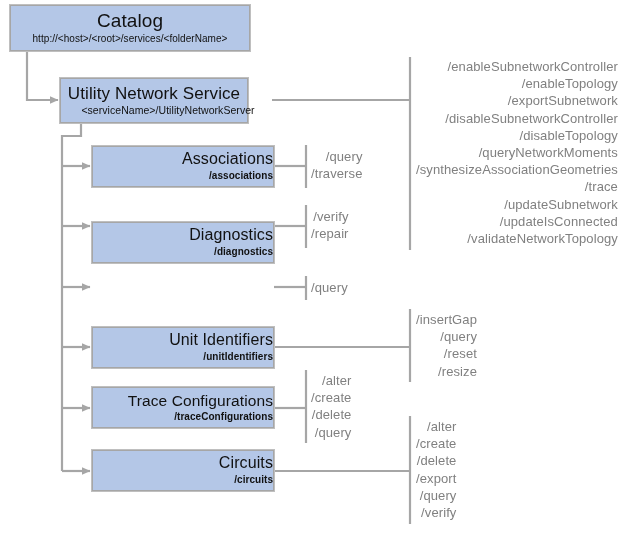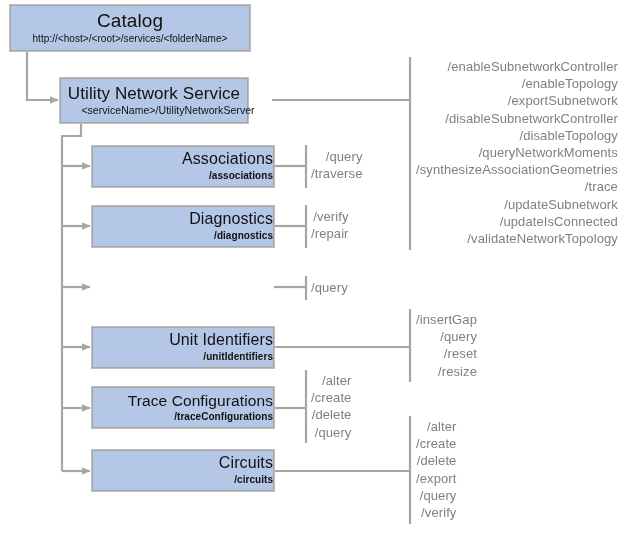--- a/index.html
+++ b/index.html
@@ -58,21 +58,21 @@
 
   .node-uns           { left: 60px;  top: 78px;  width: 188px; height: 45px; }
   .node-uns .title    { font-size: 17px; }
   .node-uns .sub      { font-size: 10.5px; margin-left: 28px; }
 
   .node-child         { left: 92px;  width: 182px; height: 41px; align-items: flex-end; }
   .node-child .title  { font-size: 16px; }
   .node-child .sub    { font-size: 10px; font-weight: bold; }
 
   .node-associations  { top: 146px; }
-  .node-diagnostics   { top: 206px; }
+  .node-diagnostics   { top: 222px; }
   .node-locations     { top: 266px; }
   .node-unitids       { top: 327px; }
   .node-traceconf     { top: 387px; }
   .node-circuits      { top: 450px; }
   .node-traceconf .title { font-size: 15.5px; }
 
   
   .ops {
     position: absolute;
     color: #808080;

